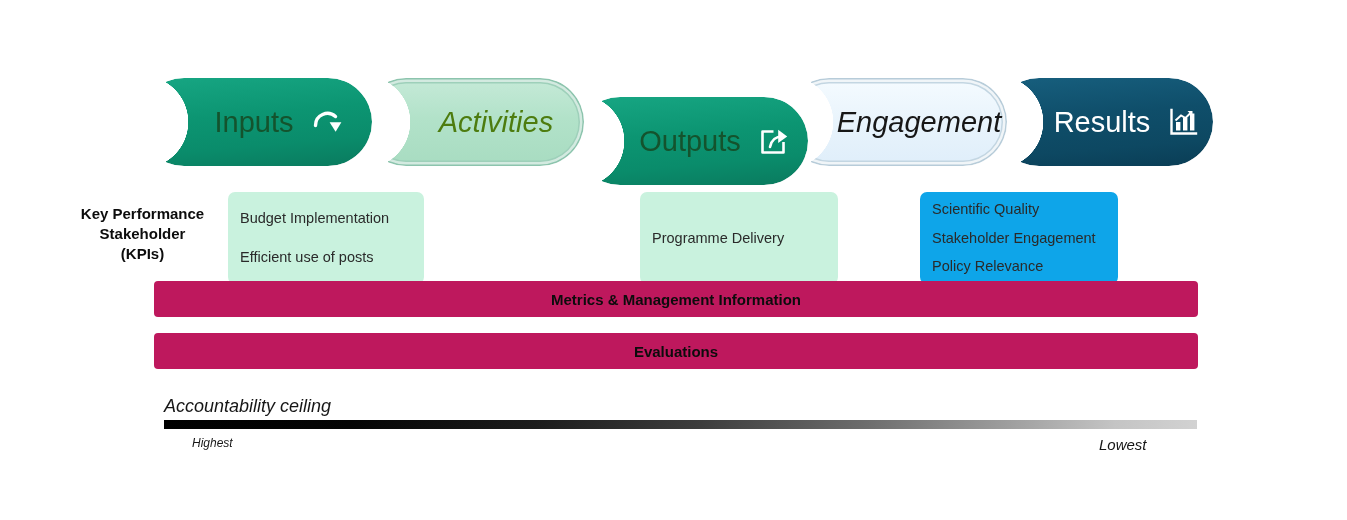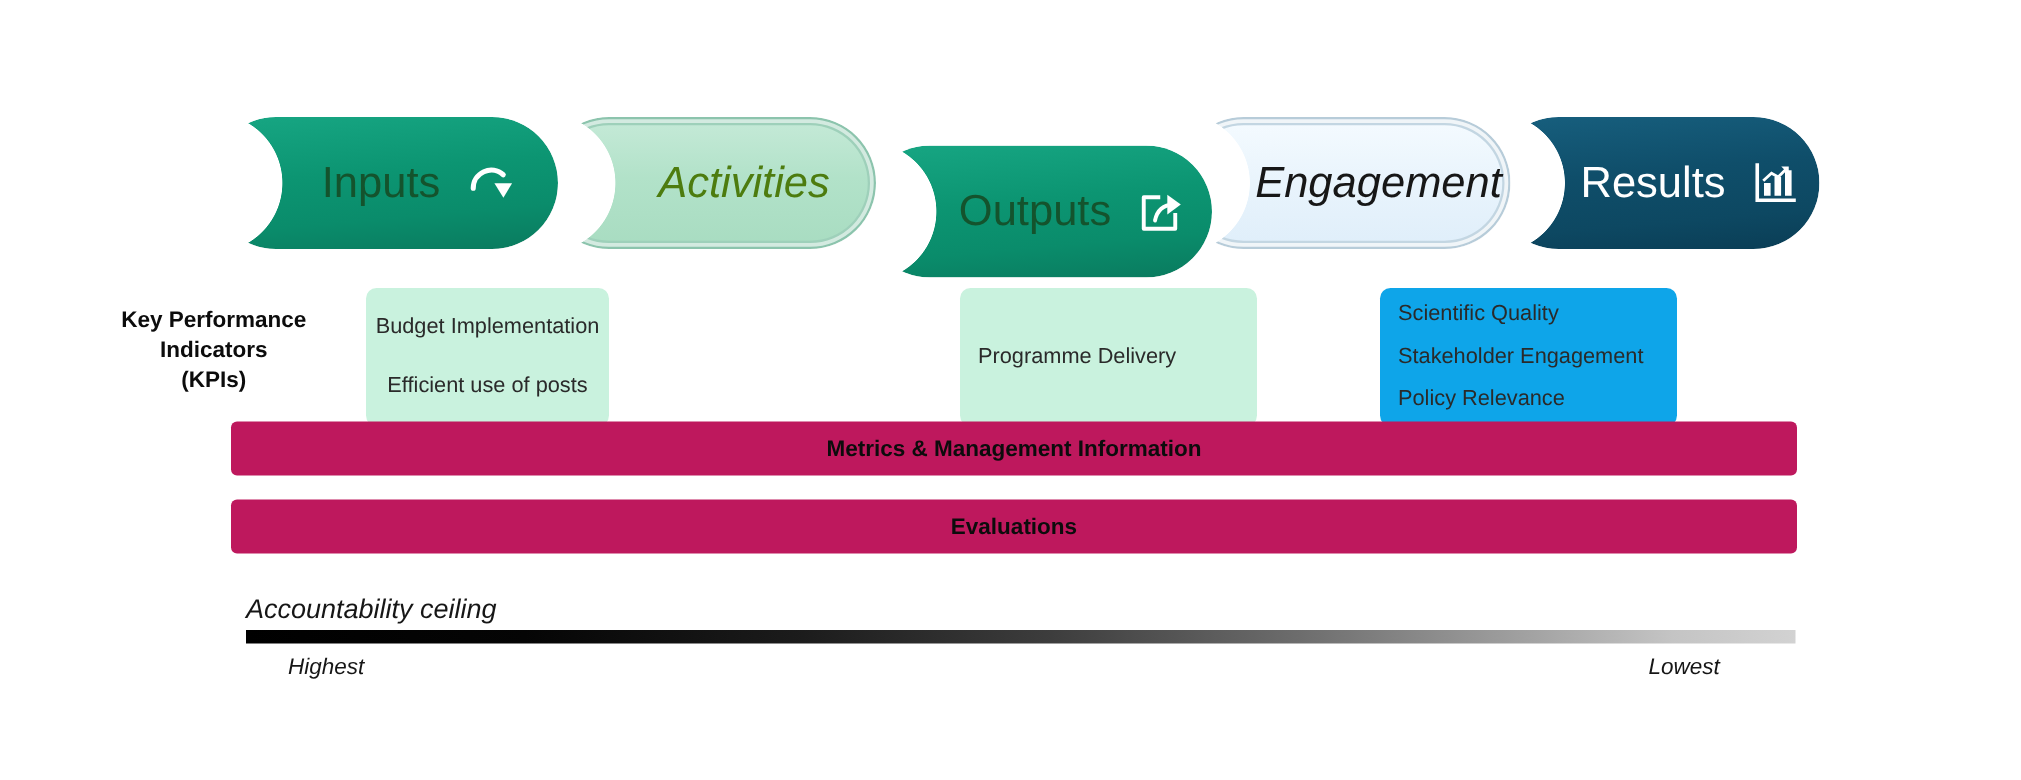--- a/index.html
+++ b/index.html
@@ -164,21 +164,21 @@
     top: 24px;
     width: 1033px;
     height: 9px;
     background: linear-gradient(90deg, #000000 0%, #050505 18%, #1c1c1c 36%,
                 #3d3d3d 52%, #6d6d6d 68%, #9f9f9f 82%, #c4c4c4 92%, #d2d2d2 100%);
   }
   #accountability-high {
     position: absolute;
     left: 192px;
     top: 40px;
-    font-size: 15px;
+    font-size: 12px;
     font-style: italic;
     color: #161616;
   }
   #accountability-low {
     position: absolute;
     left: 1099px;
     top: 40px;
     font-size: 15px;
     font-style: italic;
     color: #161616;
@@ -244,25 +244,25 @@
           <path d="M20.5 5 H25.5 V10 Z" fill="#ffffff"></path>
         </svg>
       </span>
     </div>
   </div>
 </div>
 
 <div id="kpi-row">
   <div id="kpi-rowlabel">
     <div>Key Performance</div>
-    <div>Indicators</div>
+    <div>Stakeholder</div>
     <div>(KPIs)</div>
   </div>
 
-  <div class="kpi-box mint" style="left:244px;width:162px;height:92px;align-items:center;">
+  <div class="kpi-box mint" style="left:228px;width:196px;height:92px;">
     <div class="kpi-item">Budget Implementation</div>
     <div class="kpi-item">Efficient use of posts</div>
   </div>
 
   <div class="kpi-box mint" style="left:640px;width:198px;height:92px;">
     <div class="kpi-item">Programme Delivery</div>
   </div>
 
   <div class="kpi-box blue" style="left:920px;width:198px;height:92px;">
     <div class="kpi-item">Scientific Quality</div>

